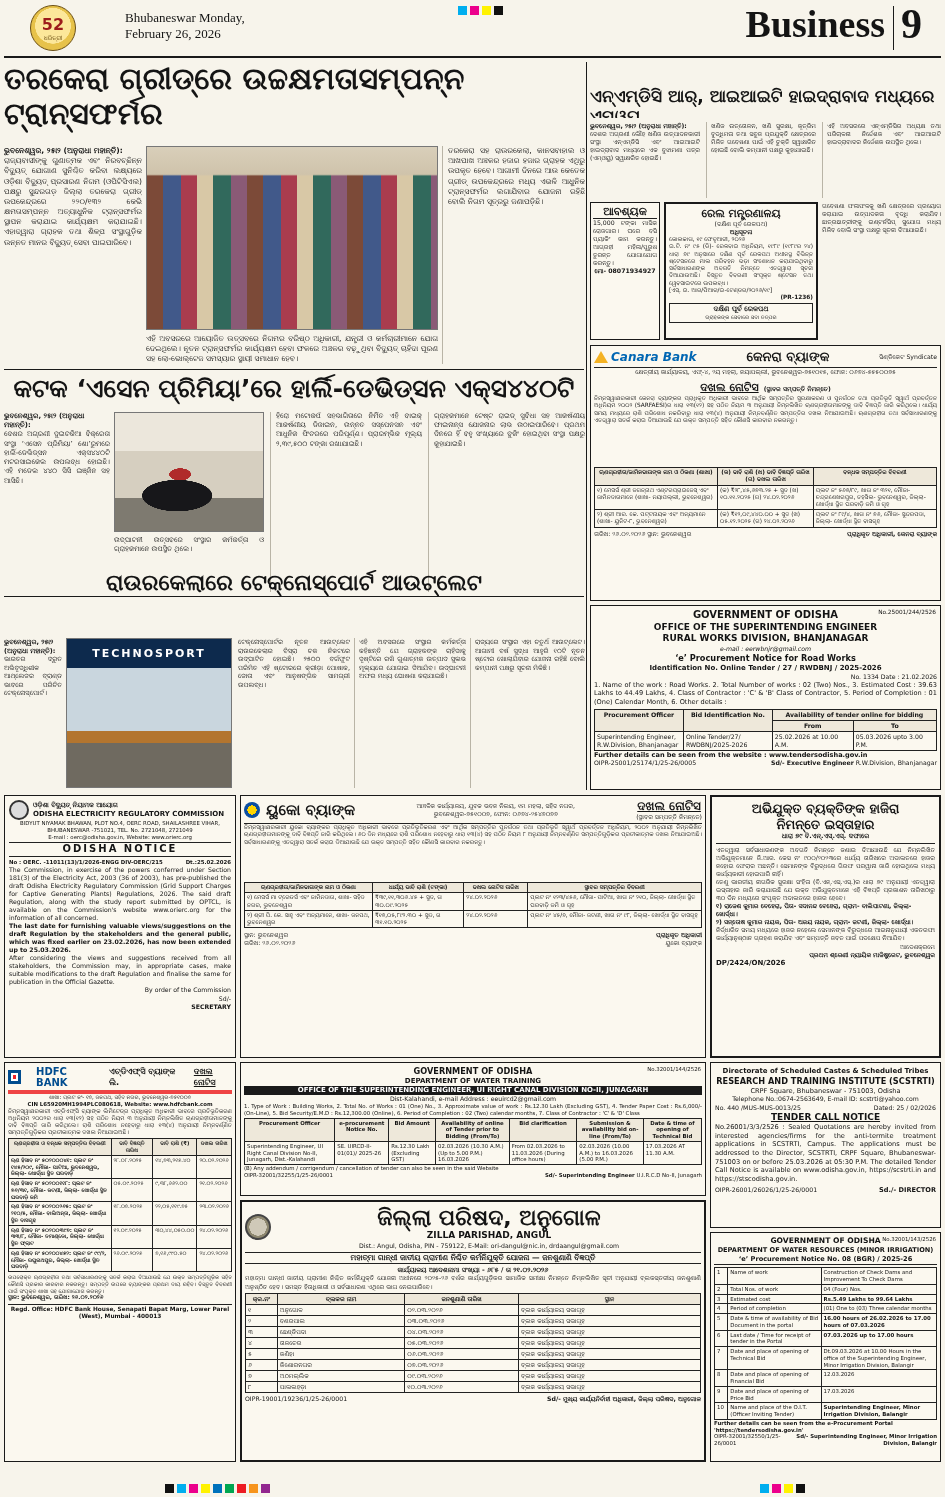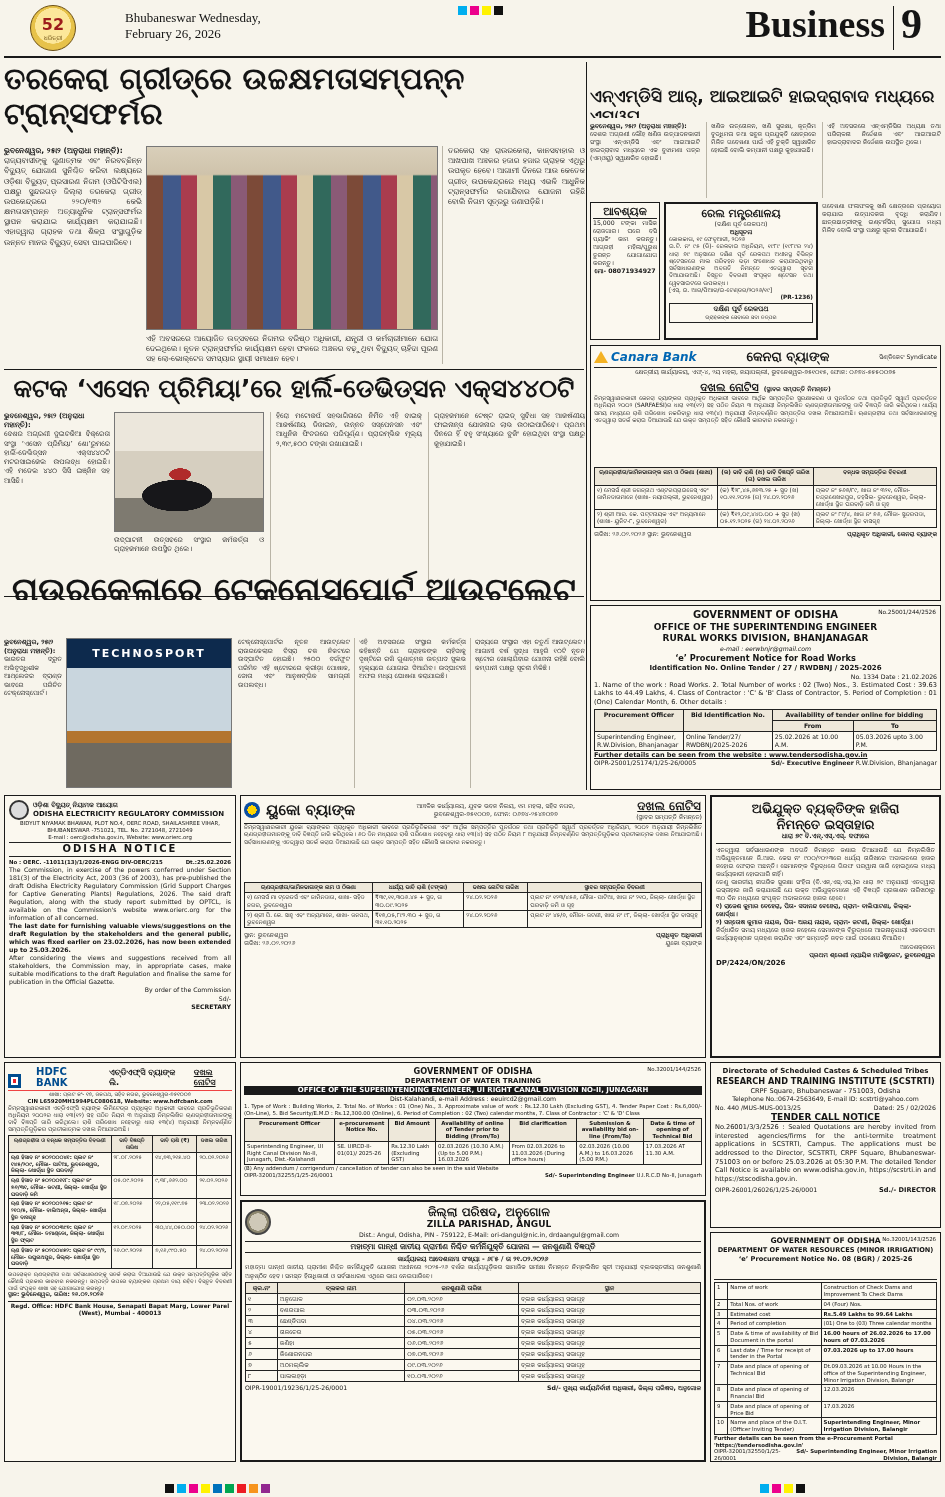--- a/index.html
+++ b/index.html
@@ -46,21 +46,21 @@
 
   <div class="abs" style="left:458px;top:0">
     <span class="sq" style="background:#00aeef"></span><span class="sq" style="background:#ec008c"></span><span class="sq" style="background:#fff200"></span><span class="sq" style="background:#111"></span>
   </div>
 
   <div class="abs mlogo" style="left:30px;top:5px">
     <span class="b" style="font-size:16px;color:#9c1b1b">52</span>
     <span style="font-size:6px;color:#5a3c00">ଧରିତ୍ରୀ</span>
   </div>
   <div class="abs serif" style="left:125px;top:10px;font-size:13px">
-    <div>Bhubaneswar Wednesday,</div>
+    <div>Bhubaneswar Monday,</div>
     <div>February 26, 2026</div>
   </div>
   <div class="abs serif b" style="left:700px;top:2px;font-size:38px;width:185px;text-align:right">Business</div>
   <div class="abs rule" style="left:893px;top:6px;width:1px;height:44px"></div>
   <div class="abs serif b" style="left:901px;top:0;font-size:42px">9</div>
   <div class="abs rule" style="left:4px;top:56px;width:937px;height:2px"></div>
   <div class="abs rule" style="left:586px;top:62px;width:1px;height:728px"></div>
 
   <div class="abs b clip" style="left:4px;top:62px;width:580px;height:78px;font-size:30px;line-height:1.15">ତରକେରା ଗ୍ରୀଡ୍‌ରେ ଉଚ୍ଚକ୍ଷମତାସମ୍ପନ୍ନ ଟ୍ରାନ୍ସଫର୍ମର</div>
   <div class="abs clip" style="left:4px;top:146px;width:138px;height:218px">
@@ -76,21 +76,21 @@
   <div class="abs clip" style="left:4px;top:412px;width:106px;height:180px">
     <div class="b f7">ଭୁବନେଶ୍ୱର, ୨୫ା୨ (ଅନୁରାଧା ମହାନ୍ତି):</div>
     <div class="f7 jt">ଦେଶର ଅଗ୍ରଣୀ ଦୁଇଚକିଆ ବିକ୍ରେତା ସଂସ୍ଥା ‘ଏସେନ ପ୍ରିମିୟା’ ଶୋ’ରୁମରେ ହାର୍ଲି-ଡେଭିଡ୍‌ସନ ଏକ୍ସ୪୪୦ଟି ମଟରସାଇକେଲ ଉପଲବ୍ଧ ହୋଇଛି। ଏହି ମଡେଲ ୪୪୦ ସିସି ଇଞ୍ଜିନ ସହ ଆସିଛି।</div>
   </div>
   <div class="abs ph ph2" style="left:114px;top:412px;width:150px;height:120px"></div>
   <div class="abs clip f7 jt" style="left:114px;top:536px;width:150px;height:56px">ଉଦ୍‌ଘାଟନୀ ଉତ୍ସବରେ ସଂସ୍ଥାର କର୍ମକର୍ତ୍ତା ଓ ଗ୍ରାହକମାନେ ଉପସ୍ଥିତ ଥିଲେ।</div>
   <div class="abs clip f7 jt" style="left:270px;top:412px;width:152px;height:180px;border-left:1px solid #b9b4a6;padding-left:5px">ହିରୋ ମଟୋକର୍ପ ସହଭାଗିତାରେ ନିର୍ମିତ ଏହି ବାଇକ୍ ଆକର୍ଷଣୀୟ ଡିଜାଇନ, ଉନ୍ନତ ସସ୍ପେନସନ ଏବଂ ଆଧୁନିକ ଫିଚରରେ ପରିପୂର୍ଣ୍ଣ। ପ୍ରାରମ୍ଭିକ ମୂଲ୍ୟ ୨,୩୯,୫୦୦ ଟଙ୍କା ରଖାଯାଇଛି।</div>
   <div class="abs clip f7 jt" style="left:428px;top:412px;width:157px;height:180px;border-left:1px solid #b9b4a6;padding-left:5px">ଗ୍ରାହକମାନେ ଟେଷ୍ଟ ରାଇଡ୍ ସୁବିଧା ସହ ଆକର୍ଷଣୀୟ ଫାଇନାନ୍ସ ଯୋଜନାର ଲାଭ ଉଠାଇପାରିବେ। ପ୍ରଥମ ଦିନରେ ହିଁ ବହୁ ସଂଖ୍ୟାରେ ବୁକିଂ ହୋଇଥିବା ସଂସ୍ଥା ପକ୍ଷରୁ କୁହାଯାଇଛି।</div>
   <div class="abs rule" style="left:4px;top:596px;width:580px;height:1px"></div>
 
-  <div class="abs b clip ctr" style="left:4px;top:570px;width:580px;height:30px;font-size:33px">ରାଉରକେଲାରେ ଟେକ୍ନୋସ୍ପୋର୍ଟ ଆଉଟ୍‌ଲେଟ</div>
+  <div class="abs b clip ctr" style="left:4px;top:570px;width:580px;height:30px;font-size:22px">ରାଉରକେଲାରେ ଟେକ୍ନୋସ୍ପୋର୍ଟ ଆଉଟ୍‌ଲେଟ</div>
   <div class="abs clip" style="left:4px;top:638px;width:58px;height:150px">
     <div class="b f65">ଭୁବନେଶ୍ୱର, ୨୫ା୨ (ଅନୁରାଧା ମହାନ୍ତି):</div>
     <div class="f65 jt">ଭାରତର ଦ୍ରୁତ ଅଭିବୃଦ୍ଧିଶୀଳ ଆଥ୍‌ଲେଜର ବ୍ରାଣ୍ଡ ଭାବରେ ପରିଚିତ ଟେକ୍ନୋସ୍ପୋର୍ଟ।</div>
   </div>
   <div class="abs ph clip" style="left:66px;top:638px;width:166px;height:150px;background:linear-gradient(180deg,#c9d6de 0 62%,#b3752f 62% 70%,#6f6a60 70%)">
     <div style="background:#0d2a4d;color:#fff;font-weight:bold;text-align:center;font-size:11px;letter-spacing:2px;padding:8px 0">TECHNOSPORT</div>
   </div>
   <div class="abs clip f65 jt" style="left:238px;top:638px;width:112px;height:150px">ଟେକ୍ନୋସ୍ପୋର୍ଟର ନୂତନ ଆଉଟ୍‌ଲେଟ ରାଉରକେଲାର ବିସ୍ରା ଚକ ନିକଟରେ ଉଦ୍‌ଘାଟିତ ହୋଇଛି। ୨୫୦୦ ବର୍ଗଫୁଟ ପରିମିତ ଏହି ଷ୍ଟୋରରେ କ୍ରୀଡ଼ା ପୋଷାକ, ଜୋତା ଏବଂ ଆନୁଷଙ୍ଗିକ ସାମଗ୍ରୀ ଉପଲବ୍ଧ।</div>
   <div class="abs clip f65 jt" style="left:354px;top:638px;width:112px;height:150px;border-left:1px solid #b9b4a6;padding-left:4px">ଏହି ଅବସରରେ ସଂସ୍ଥାର କର୍ମକର୍ତ୍ତା କହିଛନ୍ତି ଯେ ଗ୍ରାହକଙ୍କ ଚାହିଦାକୁ ଦୃଷ୍ଟିରେ ରଖି ଗୁଣାତ୍ମକ ଉତ୍ପାଦ ସୁଲଭ ମୂଲ୍ୟରେ ଯୋଗାଇ ଦିଆଯିବ। ଉଦ୍‌ଘାଟନୀ ଅଫର ମଧ୍ୟ ଘୋଷଣା କରାଯାଇଛି।</div>
   <div class="abs clip f65 jt" style="left:470px;top:638px;width:115px;height:150px;border-left:1px solid #b9b4a6;padding-left:4px">ରାଜ୍ୟରେ ସଂସ୍ଥାର ଏହା ଚତୁର୍ଥ ଆଉଟ୍‌ଲେଟ। ଆଗାମୀ ବର୍ଷ ସୁଦ୍ଧା ଆହୁରି ୧୦ଟି ନୂତନ ଷ୍ଟୋର ଖୋଲାଯିବାର ଯୋଜନା ରହିଛି ବୋଲି କମ୍ପାନୀ ପକ୍ଷରୁ ସୂଚନା ମିଳିଛି।</div>
@@ -186,21 +186,21 @@
         <th>To</th>
       </tr>
       <tr>
         <td>Superintending Engineer, R.W.Division, Bhanjanagar</td>
         <td>Online Tender/27/ RWDBNJ/2025-2026</td>
         <td>25.02.2026 at 10.00 A.M.</td>
         <td>05.03.2026 upto 3.00 P.M.</td>
       </tr>
     </tbody>
       </table>
-    <div class="b f65" style="text-decoration:underline">Further details can be seen from the website : www.tendersodisha.gov.in</div>
+    <div class="b f65" style="">Further details can be seen from the website : www.tendersodisha.gov.in</div>
     <div style="display:flex;justify-content:space-between">
       <span class="f6">OIPR-25001/25174/1/25-26/0005</span>
       <span class="rt f6">
         <span class="b">Sd/- Executive Engineer</span>
         <span>R.W.Division, Bhanjanagar</span>
       </span>
     </div>
   </div>
 
   <div class="abs box clip" style="left:4px;top:795px;width:232px;height:263px;padding:4px">
@@ -283,21 +283,21 @@
     <div class="f6 jt">ତେଣୁ ଭାରତୀୟ ନାଗରିକ ସୁରକ୍ଷା ସଂହିତା (ବି.ଏନ୍.ଏସ୍.ଏସ୍.)ର ଧାରା ୭୯ ଅନୁଯାୟୀ ଏତଦ୍ଦ୍ୱାରା ଇସ୍ତାହାର ଜାରି କରାଯାଉଛି ଯେ ଉକ୍ତ ଅଭିଯୁକ୍ତମାନେ ଏହି ବିଜ୍ଞପ୍ତି ପ୍ରକାଶନ ତାରିଖଠାରୁ ୩୦ ଦିନ ମଧ୍ୟରେ ସଂପୃକ୍ତ ଅଦାଲତରେ ହାଜର ହେବେ।</div>
     <div class="f6 b">୧) ରାଜେଶ କୁମାର ବେହେରା, ପିତା- ସଦାନନ୍ଦ ବେହେରା, ଗ୍ରାମ- ବାଲିପାଟଣା, ଜିଲ୍ଲା- ଖୋର୍ଦ୍ଧା।</div>
     <div class="f6 b">୨) ସନ୍ତୋଷ କୁମାର ନାୟକ, ପିତା- ଅଜୟ ନାୟକ, ଗ୍ରାମ- ଜଟଣୀ, ଜିଲ୍ଲା- ଖୋର୍ଦ୍ଧା।</div>
     <div class="f6 jt">ନିର୍ଦ୍ଧାରିତ ସମୟ ମଧ୍ୟରେ ହାଜର ନହେଲେ ସେମାନଙ୍କ ବିରୁଦ୍ଧରେ ଆଇନାନୁଯାୟୀ ଏକତରଫା କାର୍ଯ୍ୟାନୁଷ୍ଠାନ ଗ୍ରହଣ କରାଯିବ ଏବଂ ସମ୍ପତ୍ତି ଜବତ ପାଇଁ ପଦକ୍ଷେପ ନିଆଯିବ।</div>
     <div class="rt f6">ଆଦେଶକ୍ରମେ</div>
     <div class="rt b f6">ପ୍ରଥମ ଶ୍ରେଣୀ ନ୍ୟାୟିକ ମାଜିଷ୍ଟ୍ରେଟ, ଭୁବନେଶ୍ୱର</div>
     <div class="b f7">DP/2424/ON/2026</div>
   </div>
 
   <div class="abs box clip" style="left:4px;top:1062px;width:232px;height:400px;padding:3px">
-    <div style="display:flex;align-items:flex-end;gap:15px;border-bottom:1px solid #ef4444;padding-bottom:2px">
+    <div style="display:flex;align-items:center;gap:15px;border-bottom:4px solid #ef4444;padding-bottom:2px">
       <span class="hdfcmark"></span>
       <span class="b" style="color:#004c8f;font-size:10px">HDFC BANK</span>
       <span class="b f8">ଏଚ୍‌ଡିଏଫ୍‌ସି ବ୍ୟାଙ୍କ ଲି.</span>
       <span class="b f8" style="margin-left:auto;text-decoration:underline">ଦଖଲ ନୋଟିସ</span>
     </div>
     <div class="f5 ctr">ଶାଖା: ପ୍ଲଟ ନଂ- ୧୭, ଜନପଥ, ସହିଦ ନଗର, ଭୁବନେଶ୍ୱର-୭୫୧୦୦୭</div>
     <div class="f5 ctr b">CIN L65920MH1994PLC080618, Website: www.hdfcbank.com</div>
     <div class="f55 jt">ନିମ୍ନସ୍ୱାକ୍ଷରକାରୀ ଏଚ୍‌ଡିଏଫ୍‌ସି ବ୍ୟାଙ୍କ ଲିମିଟେଡ୍‌ର ପ୍ରାଧିକୃତ ଅଧିକାରୀ ଭାବରେ ପ୍ରତିଭୂତିକରଣ ଅଧିନିୟମ ୨୦୦୨ର ଧାରା ୧୩(୧୨) ସହ ପଠିତ ନିୟମ ୩ ଅନୁଯାୟୀ ନିମ୍ନଲିଖିତ ଋଣଗ୍ରହୀତାମାନଙ୍କୁ ଦାବି ବିଜ୍ଞପ୍ତି ଜାରି କରିଥିଲେ। ରାଶି ପରିଶୋଧ ନହେବାରୁ ଧାରା ୧୩(୪) ଅନୁଯାୟୀ ନିମ୍ନବର୍ଣ୍ଣିତ ସମ୍ପତ୍ତିଗୁଡ଼ିକର ପ୍ରତୀକାତ୍ମକ ଦଖଲ ନିଆଯାଇଅଛି।</div>
     <table class="tb f5" style="margin-top:2px">
       <tbody>
@@ -380,21 +380,21 @@
         <span class="b">Sd/- Superintending Engineer</span>
         <span>U.I.R.C.D No-II, Junagarh</span>
       </span>
     </div>
   </div>
 
   <div class="abs box clip" style="left:240px;top:1200px;width:466px;height:262px;padding:3px;border-width:2px">
     <div style="display:flex;align-items:center;gap:6px">
       <span class="zpemblem"></span>
       <span style="flex:1;text-align:center">
-        <div class="b" style="font-size:12px">ଜିଲ୍ଲା ପରିଷଦ, ଅନୁଗୋଳ</div>
+        <div class="b" style="font-size:22px">ଜିଲ୍ଲା ପରିଷଦ, ଅନୁଗୋଳ</div>
         <div class="b f9">ZILLA PARISHAD, ANGUL</div>
         <div class="f6">Dist.: Angul, Odisha, PIN - 759122, E-Mail: ori-dangul@nic.in, drdaangul@gmail.com</div>
       </span>
     </div>
     <div class="ctr b f75" style="border-top:1px solid #222;border-bottom:1px solid #222;margin:2px 0">ମହାତ୍ମା ଗାନ୍ଧୀ ଜାତୀୟ ଗ୍ରାମୀଣ ନିଶ୍ଚିତ କର୍ମନିଯୁକ୍ତି ଯୋଜନା — ଜନଶୁଣାଣି ବିଜ୍ଞପ୍ତି</div>
     <div class="ctr b f65">କାର୍ଯ୍ୟାଳୟ ଆଦେଶନାମା ସଂଖ୍ୟା - ୬୮୫ / ତା ୨୧.୦୨.୨୦୨୬</div>
     <div class="f6 jt">ମହାତ୍ମା ଗାନ୍ଧୀ ଜାତୀୟ ଗ୍ରାମୀଣ ନିଶ୍ଚିତ କର୍ମନିଯୁକ୍ତି ଯୋଜନା ଅଧୀନରେ ୨୦୨୫-୨୬ ବର୍ଷର କାର୍ଯ୍ୟଗୁଡ଼ିକର ସାମାଜିକ ସମୀକ୍ଷା ନିମନ୍ତେ ନିମ୍ନଲିଖିତ ସୂଚୀ ଅନୁଯାୟୀ ବ୍ଲକସ୍ତରୀୟ ଜନଶୁଣାଣି ଅନୁଷ୍ଠିତ ହେବ। ସମସ୍ତ ହିତାଧିକାରୀ ଓ ସର୍ବସାଧାରଣ ଏଥିରେ ଭାଗ ନେଇପାରିବେ।</div>
     <table class="tb f6" style="margin-top:2px">
       <tbody>
           <tr>
@@ -473,21 +473,21 @@
     <div style="display:flex;justify-content:space-between;margin-top:3px">
       <span class="f6">OIPR-26001/26026/1/25-26/0001</span>
       <span class="b f65">Sd./- DIRECTOR</span>
     </div>
   </div>
 
   <div class="abs box clip" style="left:710px;top:1232px;width:231px;height:230px;padding:3px">
     <div class="abs f5" style="right:4px;top:3px">No.32001/143/2526</div>
     <div class="ctr b f75">GOVERNMENT OF ODISHA</div>
     <div class="ctr b f65">DEPARTMENT OF WATER RESOURCES (MINOR IRRIGATION)</div>
-    <div class="ctr b f65" style="border-bottom:1px solid #222;padding-bottom:16px">‘e’ Procurement Notice No. 08 (BGR) / 2025-26</div>
+    <div class="ctr b f65" style="border-bottom:1px solid #222;padding-bottom:1px">‘e’ Procurement Notice No. 08 (BGR) / 2025-26</div>
     <table class="tb f5" style="margin-top:2px">
       <tbody>
           <tr>
             <td style="width:6%">1</td>
             <td style="width:42%">Name of work</td>
             <td>Construction of Check Dams and Improvement To Check Dams</td>
           </tr>
       <tr>
             <td>2</td>
             <td>Total Nos. of work</td>

